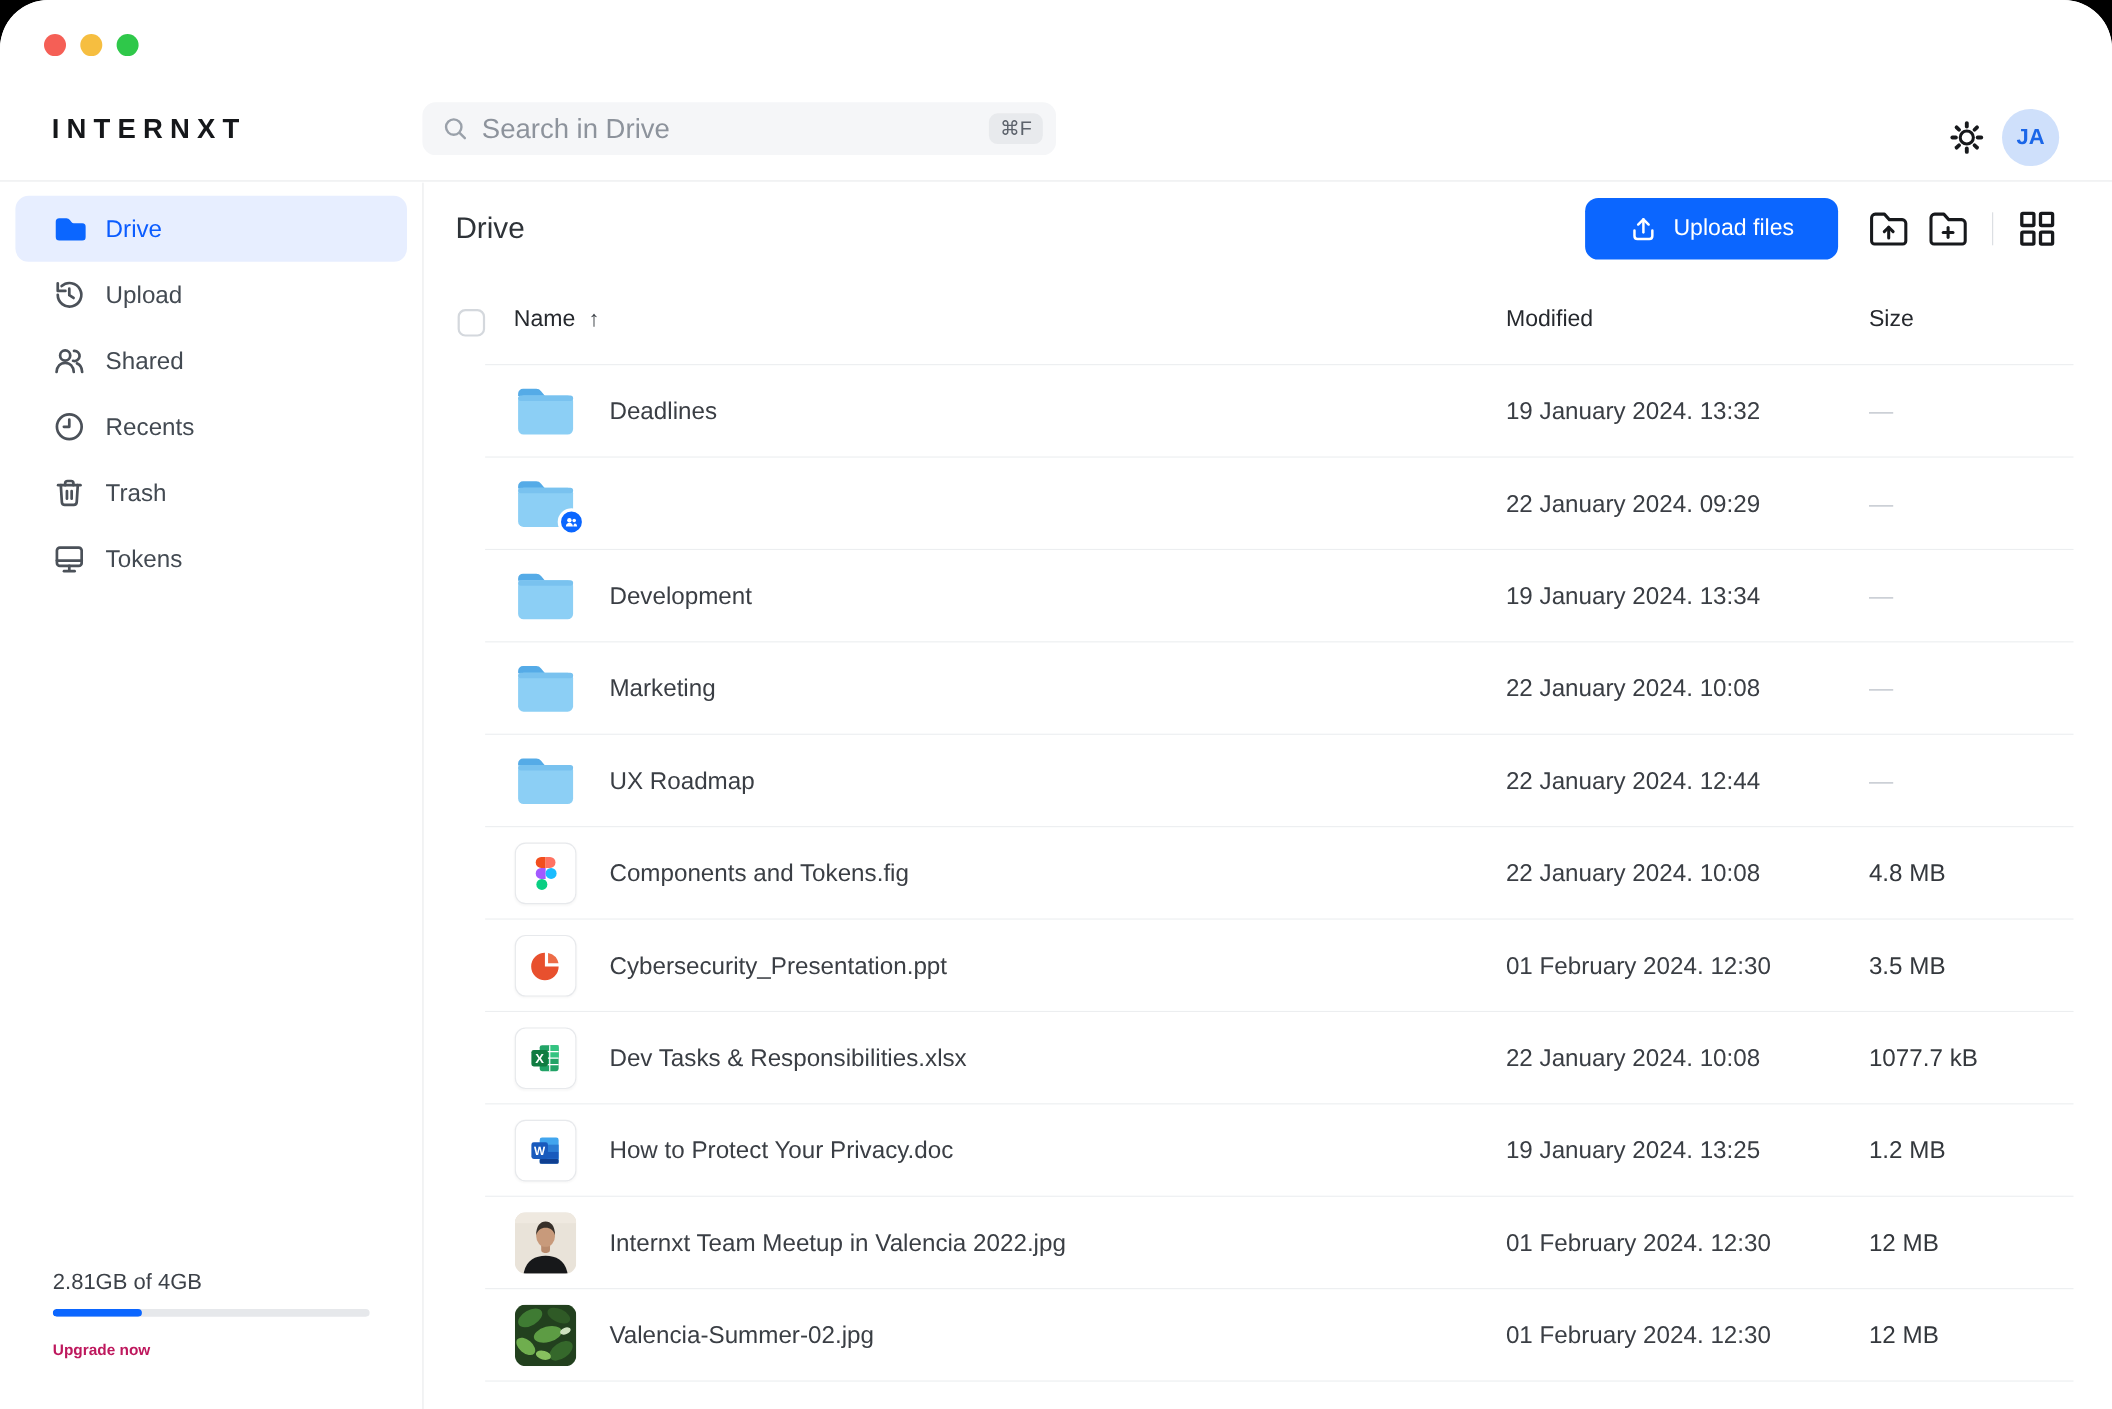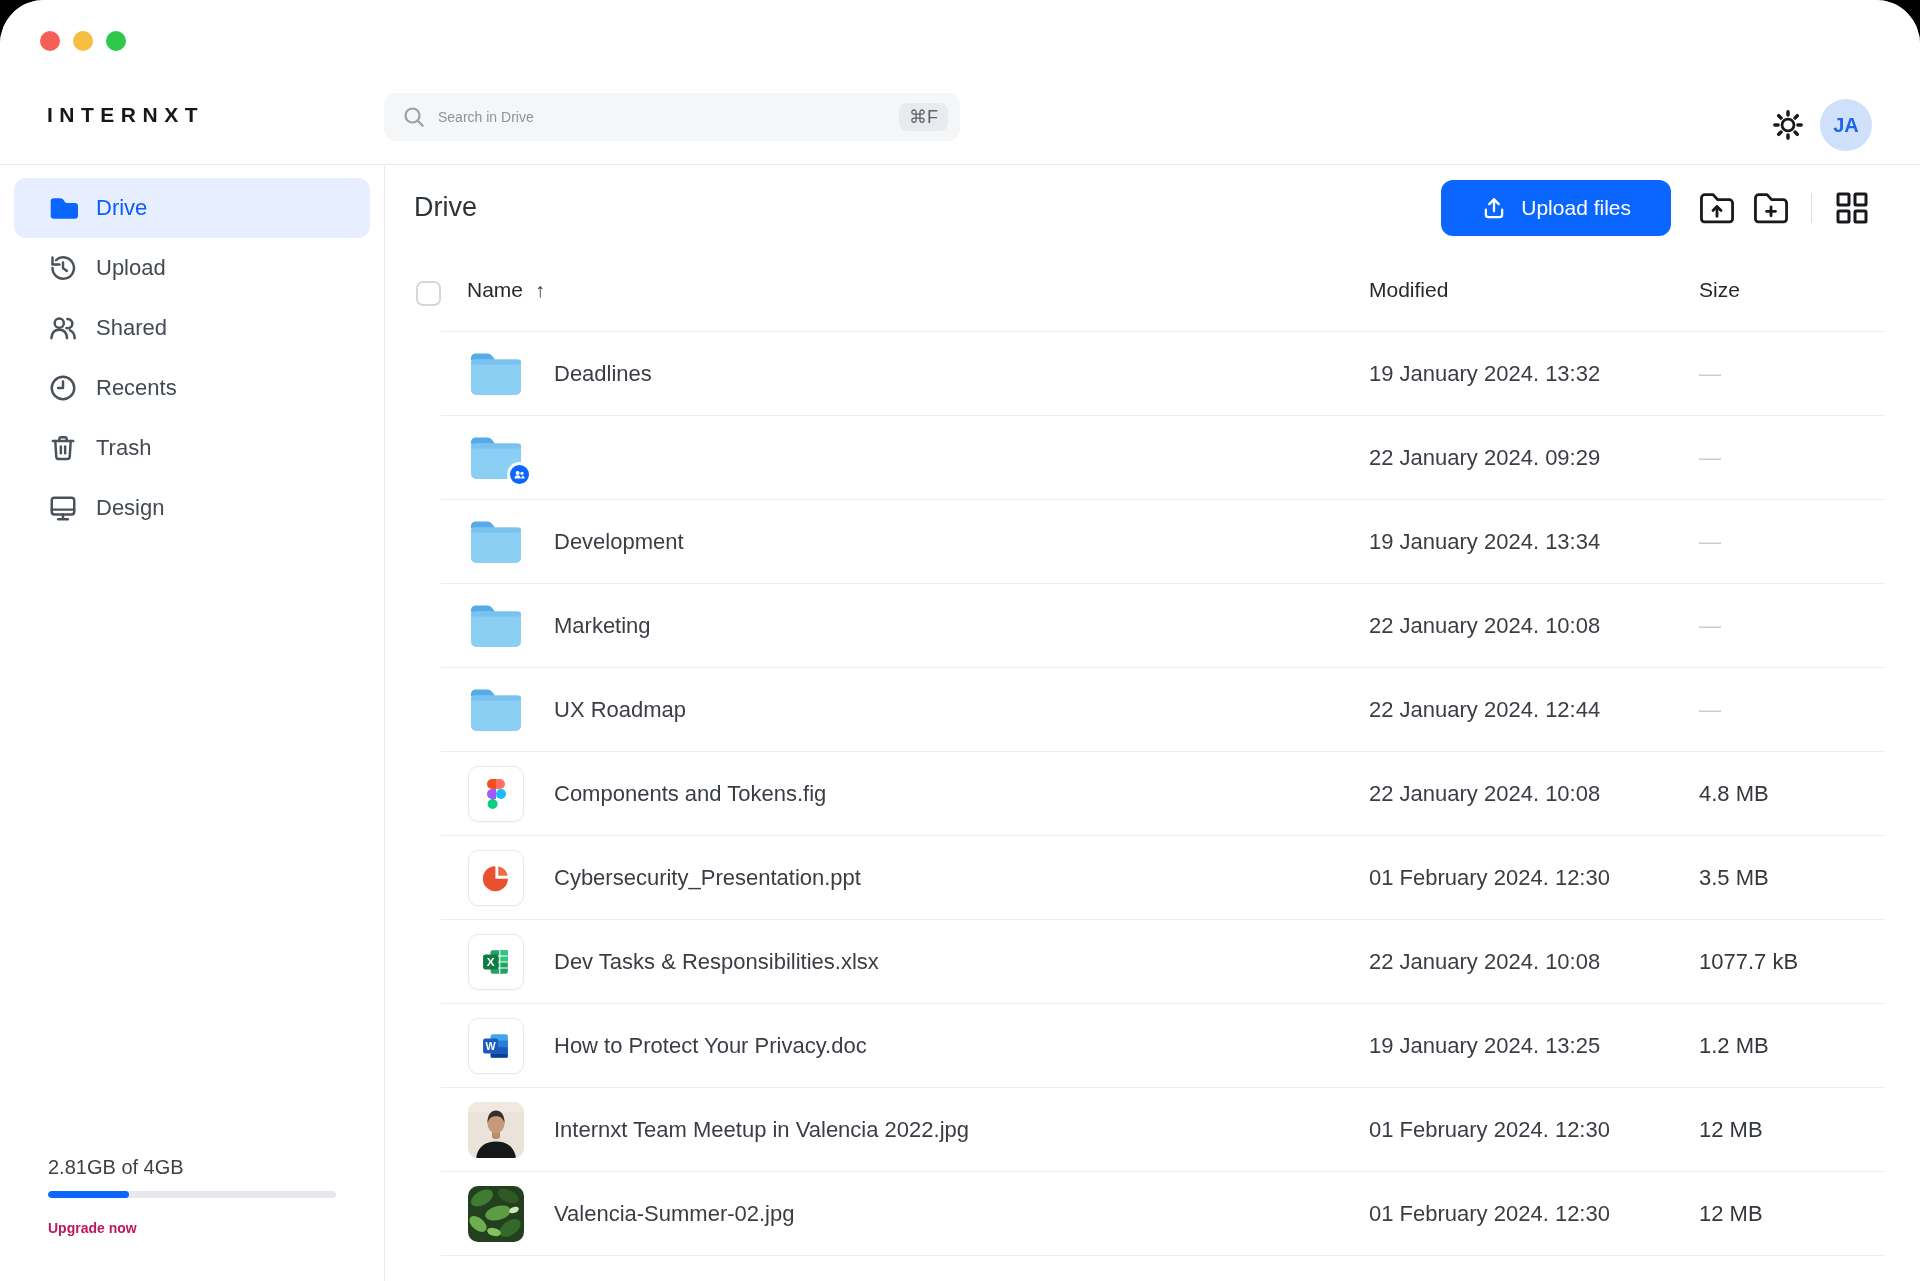--- a/index.html
+++ b/index.html
@@ -7,27 +7,27 @@
               font-family:"Liberation Sans", sans-serif; }
   .window { position:relative; width:1920px; height:1281px; background:#fff;
             border-radius:44px 44px 0 0; overflow:hidden; }
 
   
   .topbar { position:absolute; top:0; left:0; right:0; height:165px;
             border-bottom:1px solid #e8eaec; background:#fff; }
   .traffic-lights { position:absolute; left:40px; top:31px; display:flex; gap:13px; }
   .tl { width:20px; height:20px; border-radius:50%; }
   .tl.red{background:#f55f56;} .tl.yellow{background:#f6be40;} .tl.green{background:#2fc84a;}
-  .logo { position:absolute; left:47px; top:103px; font-size:21px; font-weight:800;
+  .logo { position:absolute; left:47px; top:103px; font-size:25px; font-weight:800;
           letter-spacing:6.5px; color:#15171a; }
   .searchbar { position:absolute; left:384px; top:93px; width:576px; height:48px;
                background:#f5f6f8; border-radius:12px; display:flex; align-items:center;
                padding:0 12px 0 18px; }
   .searchbar input { flex:1; border:none; outline:none; background:transparent;
-                     font-size:14px; color:#33373d; margin-left:12px;
+                     font-size:25px; color:#33373d; margin-left:12px;
                      font-family:"Liberation Sans", sans-serif; }
   .searchbar input::placeholder { color:#8d939c; }
   .kbd-chip { background:#e8eaed; color:#5d636c; border-radius:8px; font-size:18px;
               padding:5px 10px; line-height:1; }
   .topbar-right { position:absolute; right:48px; top:99px; display:flex;
                   align-items:center; gap:16px; }
   .gear-btn { width:32px; height:32px; display:flex; align-items:center;
               justify-content:center; cursor:pointer; }
   .avatar { width:52px; height:52px; border-radius:50%; background:#cfe0fb;
             color:#1b66e8; font-weight:700; font-size:20px; display:flex;
@@ -218,21 +218,21 @@
     <span class="side-icon">
   <svg width="30" height="30" viewBox="0 0 28 28">
     <g fill="none" stroke="#4b5159" stroke-width="2.3" stroke-linecap="round" stroke-linejoin="round">
       <rect x="3.5" y="4.5" width="21" height="15.5" rx="2.5"></rect>
       <path d="M3.5 15.5 h21"></path>
       <path d="M14 20 v4"></path>
                 <path d="M9.5 24.5 h9"></path>
     </g>
   </svg>
 </span>
-    <span class="side-label">Design</span>
+    <span class="side-label">Tokens</span>
   </div>
 </nav>
     <div class="storage">
       <div class="storage-text">2.81GB of 4GB</div>
       <div class="storage-bar">
         <div class="storage-fill" id="storage-fill" style="width: 28%;"></div>
       </div>
       <span class="upgrade-link">Upgrade now</span>
     </div>
   </aside>

